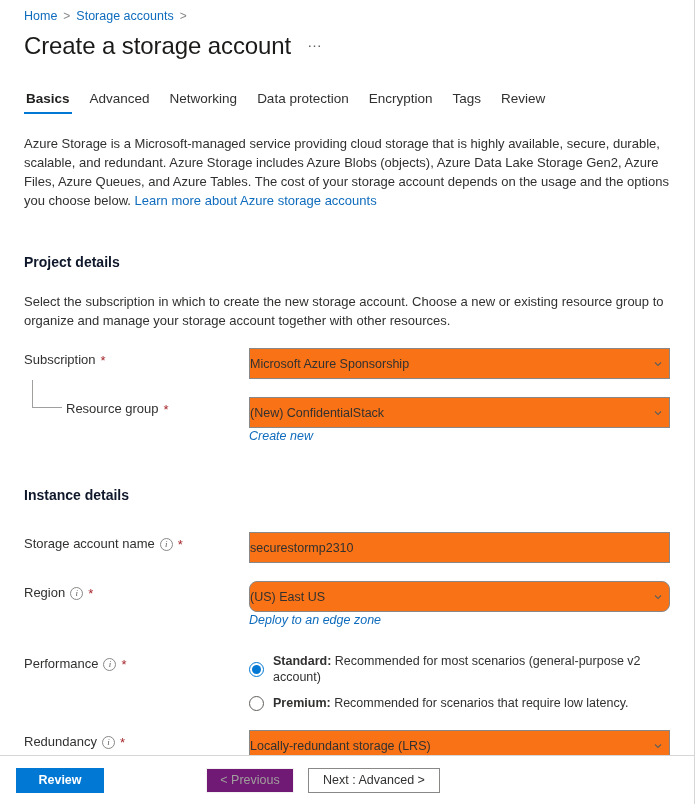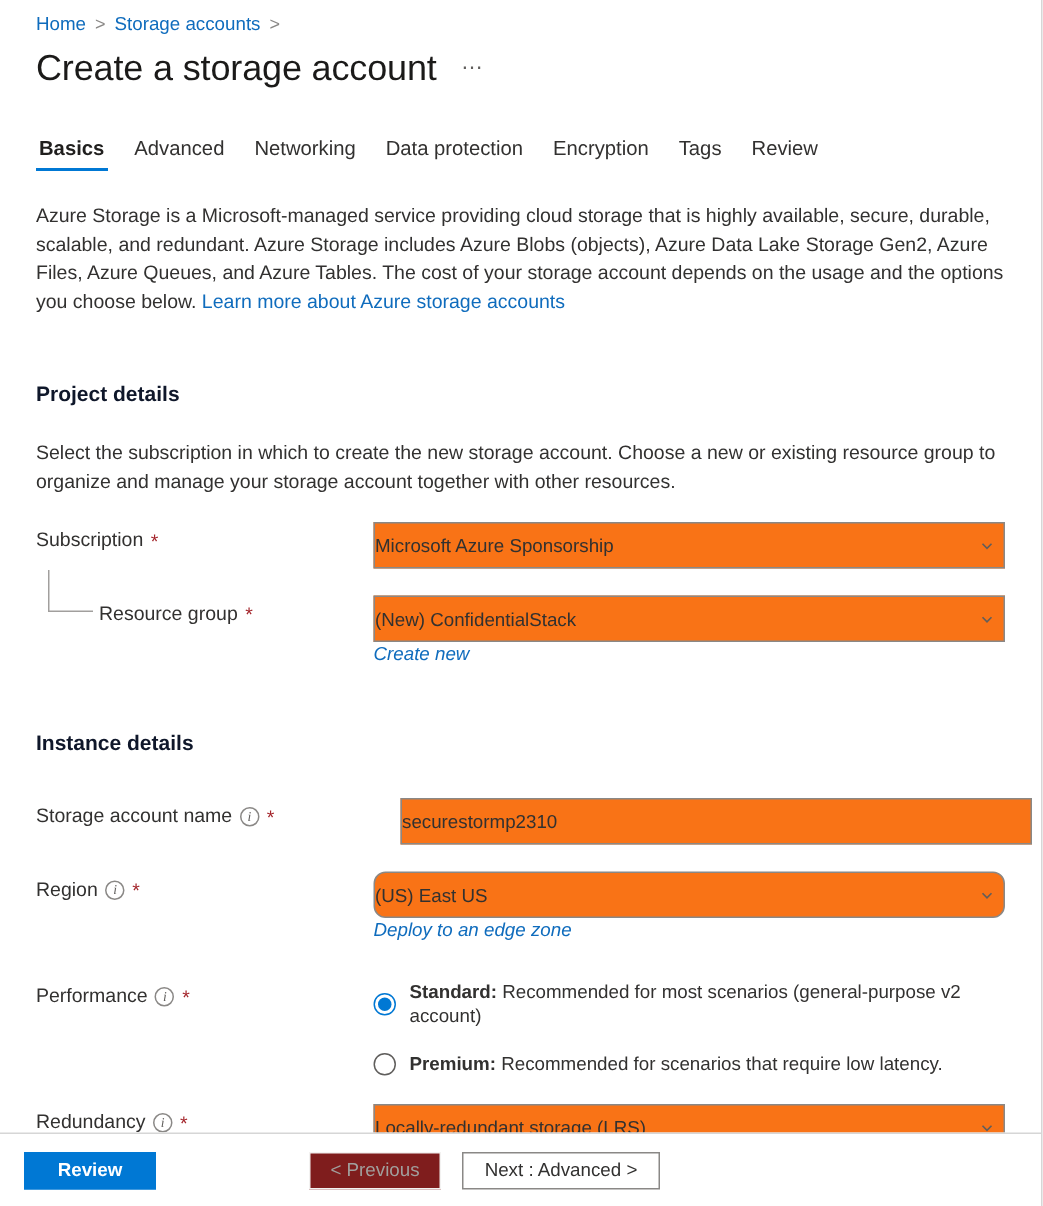--- a/index.html
+++ b/index.html
@@ -186,21 +186,21 @@
     border: 1px solid #8a8886;
     background: #f97316;
     display: flex;
     align-items: center;
     padding: 0 0;
     font-size: 12.5px;
     color: #323130;
     cursor: pointer;
     width: 100%;
   }
-  .textbox { cursor: text; margin-left: 18px; }
+  .textbox { cursor: text; }
   .w-sub   { max-width: 424px; }
   .w-rg    { max-width: 422px; }
   .w-name  { max-width: 424px; }
   .w-region{ max-width: 422px; border-radius: 8px; }
   .w-red   { max-width: 422px; }
   .chevron {
     position: absolute;
     right: 7px;
     top: 50%;
     width: 8px; height: 8px;
@@ -215,21 +215,21 @@
     font-style: italic;
   }
 
   
   .radio-group { padding-top: 1px; }
   .radio-row {
     display: flex;
     align-items: center;
     gap: 9px;
     cursor: pointer;
-    margin-bottom: 16px;
+    margin-bottom: 10px;
   }
   .radio-row:last-child { margin-bottom: 0; }
   .radio {
     width: 15px; height: 15px;
     border-radius: 50%;
     border: 1px solid #605e5c;
     background: #fff;
     flex: 0 0 15px;
     position: relative;
   }
@@ -278,21 +278,21 @@
     padding: 0 10px;
     background: #fff;
   }
   .btn-primary {
     background: #0078d4;
     color: #ffffff;
     font-weight: bold;
     border-color: #0078d4;
   }
   .btn-disabled {
-    background: #7f1d1d;
+    background: #701a75;
     color: #a19f9d;
     border-color: #f3f2f1;
     cursor: default;
   }
   .btn-default {
     background: #ffffff;
     color: #323130;
     border-color: #8a8886;
   }
   .sp-prev { margin-left: 102px; }

